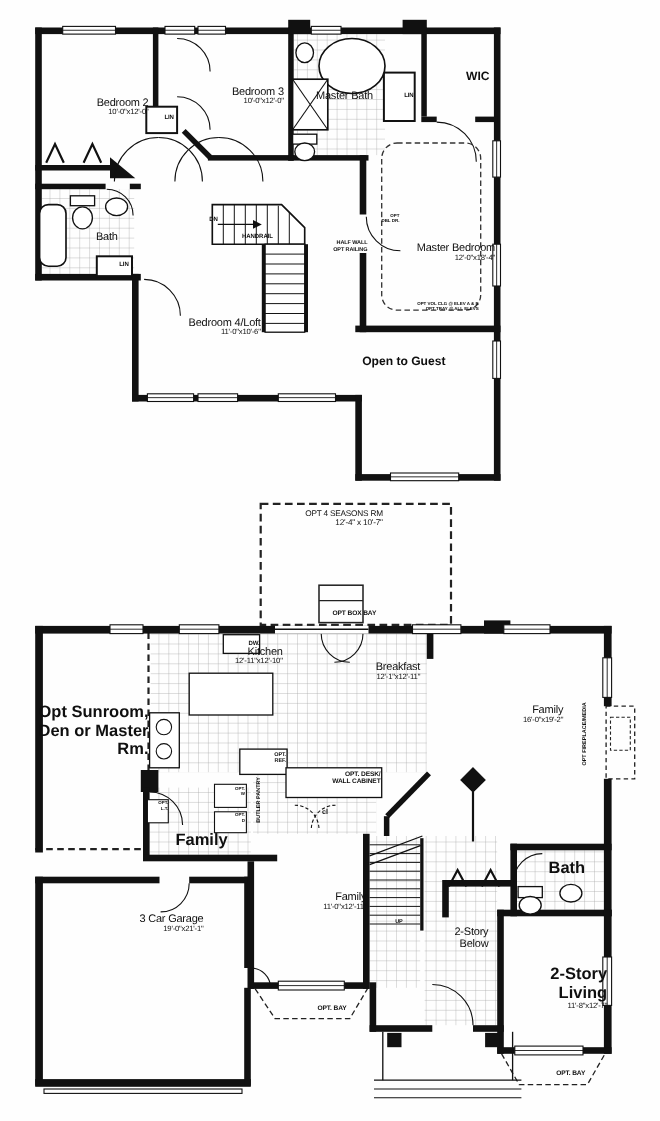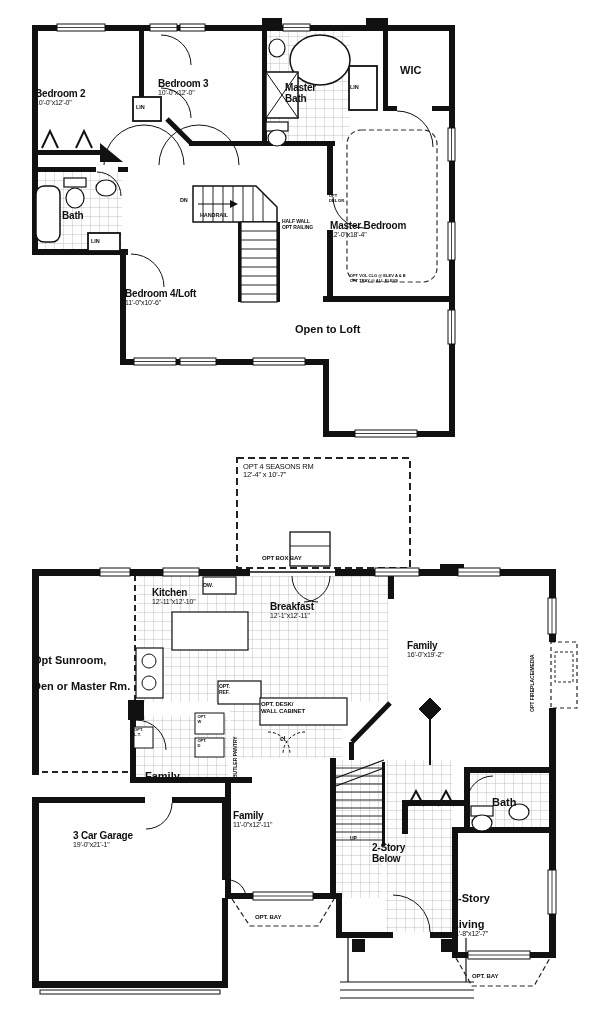--- a/index.html
+++ b/index.html
@@ -1,21 +1,21 @@
 <!DOCTYPE html>
 <html><head>
 <meta charset="utf-8">
 <style>
   html,body{margin:0;padding:0;background:#fff;}
   #plan-page{position:relative;width:600px;height:1019px;background:#fefefe;overflow:hidden;
     font-family:"Liberation Sans", sans-serif;color:#111;}
   svg{position:absolute;left:0;top:0;}
-  .lbl{position:absolute;text-align:left;line-height:1.1;z-index:5;color:#0f0f0f;}
-  .rn{font-weight:bold;font-size:10px;letter-spacing:-0.2px;}
-  .rn2{font-weight:bold;font-size:11px;margin-top:14px;}
+  .lbl{position:absolute;text-align:right;line-height:1.1;z-index:5;color:#0f0f0f;}
+  .rn{font-weight:normal;font-size:10px;letter-spacing:-0.2px;}
+  .rn2{font-weight:bold;font-size:15px;}
   .rd{font-size:7px;font-weight:normal;letter-spacing:-0.2px;}
   .tiny{font-size:5.5px;font-weight:bold;letter-spacing:-0.1px;}
   .micro{font-size:4.5px;font-weight:bold;transform:scale(.9);}
   .big{font-weight:bold;font-size:11px;}
   .vlabel{writing-mode:vertical-rl;transform:rotate(180deg);font-size:5.5px;font-weight:bold;
     letter-spacing:0;line-height:1;}
 </style>
 </head>
 <body>
 
@@ -331,21 +331,21 @@
 <div class="lbl tiny" style="left:180px;top:197px;width:18px">DN</div>
 <div class="lbl tiny" style="left:200px;top:212px;width:48px">HANDRAIL</div>
 <div class="lbl" style="left:282px;top:219px;width:52px">
   <div class="tiny" style="font-size:5px">HALF WALL</div>
   <div class="tiny" style="font-size:5px">OPT RAILING</div>
 </div>
 <div class="lbl" style="left:125px;top:288px;width:112px">
   <div class="rn">Bedroom 4/Loft</div>
   <div class="rd">11'-0"x10'-6"</div>
 </div>
-<div class="lbl big" style="left:295px;top:323px;width:110px">Open to Loft</div>
+<div class="lbl big" style="left:295px;top:323px;width:110px">Open to Guest</div>
 
 <div class="lbl" style="left:243px;top:463px;width:105px">
   <div class="rd" style="font-size:7.5px">OPT 4 SEASONS RM</div>
   <div class="rd" style="font-size:7.5px">12'-4" x 10'-7"</div>
 </div>
 <div class="lbl tiny" style="left:262px;top:555px;width:80px;font-size:6px">OPT BOX BAY</div>
 <div class="lbl" style="left:152px;top:587px;width:105px">
   <div class="rn">Kitchen</div>
   <div class="rd">12'-11"x12'-10"</div>
 </div>

